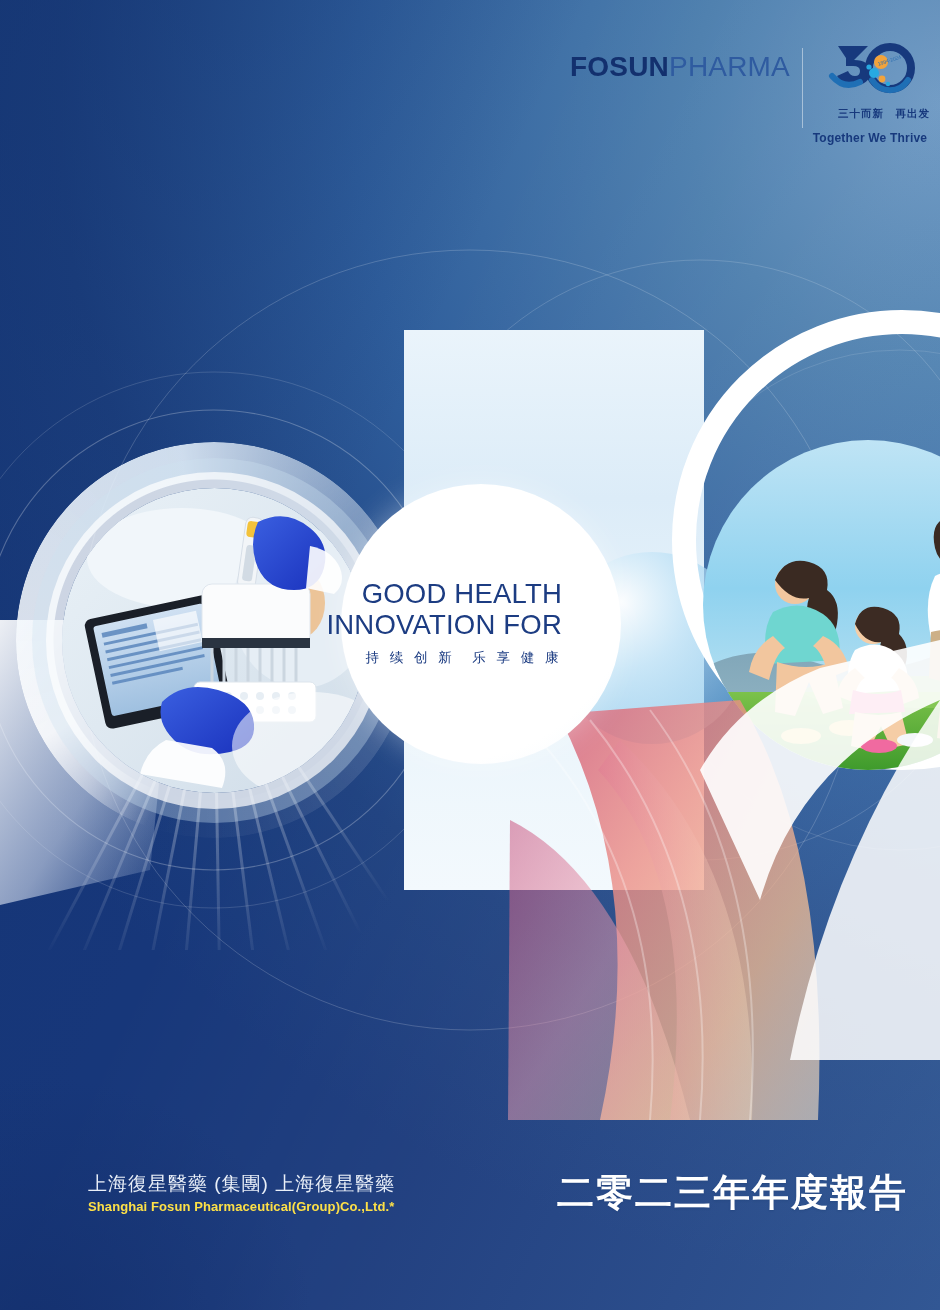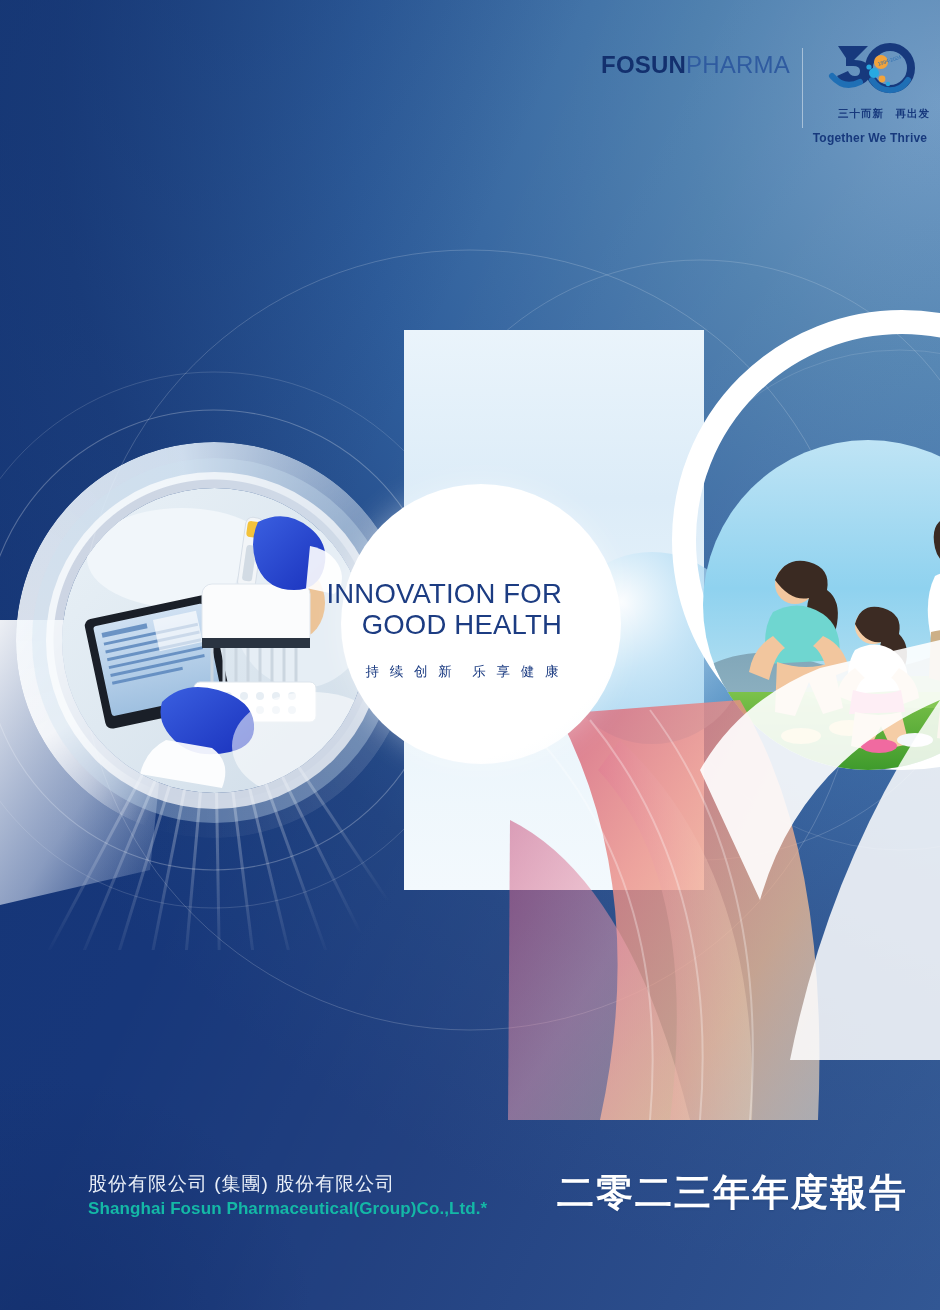--- a/index.html
+++ b/index.html
@@ -44,37 +44,37 @@
   .center-circle{position:absolute;left:341px;top:484px;width:280px;height:280px;border-radius:50%;
        background:radial-gradient(circle at 40% 35%, #ffffff 0%, #ffffff 72%, #f4f9fd 100%);
        box-shadow:0 0 30px rgba(255,255,255,.35);}
 
   
   .ribbon{position:absolute;left:500px;top:700px;width:470px;height:420px;overflow:hidden;}
 
   
   .tagline{position:absolute;left:300px;top:578px;width:262px;text-align:right;z-index:30;}
   .tagline .en{color:#1c3c82;font-size:27.5px;line-height:31px;letter-spacing:.2px;font-weight:400;}
-  .tagline .cn{color:#1c3c82;font-size:13.5px;letter-spacing:3.5px;margin-top:23px;font-weight:400;}
+  .tagline .cn{color:#1c3c82;font-size:13.5px;letter-spacing:3.5px;margin-top:9px;font-weight:400;}
 
   .brand{position:absolute;right:150px;top:53px;text-align:right;z-index:40;}
-  .brand .b1{font-size:24px;letter-spacing:.2px;line-height:1;}
+  .brand .b1{font-size:28px;letter-spacing:.2px;line-height:1;}
   .brand .b1 .f{color:#13306e;font-weight:700;}
   .brand .b1 .p{color:#2f5ba0;font-weight:400;}
   .brand .b2{color:#13306e;font-size:22px;font-weight:700;letter-spacing:3px;margin-top:7px;}
 
   .brand-div{position:absolute;right:137px;top:48px;width:1px;height:80px;background:rgba(255,255,255,.45);z-index:40;}
 
   .anniv{position:absolute;right:10px;top:40px;width:120px;text-align:center;z-index:40;}
   .anniv .cn{color:#17397d;font-size:10.5px;font-weight:700;letter-spacing:1px;margin-top:1px;text-align:right;}
   .anniv .en{color:#17397d;font-size:12px;font-weight:700;letter-spacing:.2px;margin-top:10px;}
 
   .company{position:absolute;left:88px;top:1172px;z-index:40;}
   .company .cn{color:#e9eff8;font-size:19px;letter-spacing:1px;line-height:1.25;}
-  .company .en{color:#14b8a6;font-size:17px;font-weight:700;letter-spacing:.1px;margin-top:3px;}
+  .company .en{color:#fde047;font-size:13px;font-weight:700;letter-spacing:.1px;margin-top:3px;}
 
   .report{position:absolute;left:557px;top:1168px;color:#ffffff;font-size:37px;font-weight:700;
           letter-spacing:2px;z-index:40;text-shadow:0 1px 2px rgba(20,50,100,.25);}
 </style>
 </head>
 <body>
 
 <div id="cover">
 
   <div class="bg"></div>
@@ -359,22 +359,22 @@
     </svg>
   </div>
 
   <svg class="thinarcs" width="940" height="1310" viewBox="0 0 940 1310">
     <path d="M940,700 Q830,860 790,1060 L940,1060 Z" fill="#ffffff" opacity=".85"></path>
     <path d="M700,770 Q740,700 820,668 L940,640 L940,700 Q800,760 760,900 Z" fill="#ffffff" opacity=".9"></path>
   </svg>
 
   <div class="center-circle"></div>
   <div class="tagline">
+    <div class="en">GOOD HEALTH</div>
     <div class="en">INNOVATION FOR</div>
-    <div class="en">GOOD HEALTH</div>
     <div class="cn">持 续 创 新　乐 享 健 康</div>
   </div>
 
   <div class="brand">
     <div class="b1"><span class="f">FOSUN</span><span class="p">PHARMA</span></div>
   </div>
   <div class="brand-div"></div>
 
   <div class="anniv">
     <svg width="92" height="62" viewBox="0 0 92 62">
@@ -389,19 +389,19 @@
       <circle cx="58" cy="39" r="3.4" fill="#f2a33c"></circle>
       <circle cx="45" cy="27" r="2.6" fill="#27a9e1"></circle>
       <circle cx="64" cy="44" r="2.2" fill="#27a9e1"></circle>
       <text x="66" y="22" font-size="5" fill="#2f6fb0" text-anchor="middle" font-family="Liberation Sans, sans-serif" transform="rotate(-18 66 22)">1994·2024</text>
     </svg>
     <div class="cn">三十而新　再出发</div>
     <div class="en">Together We Thrive</div>
   </div>
 
   <div class="company">
-    <div class="cn">股份有限公司 (集團) 股份有限公司</div>
+    <div class="cn">上海復星醫藥 (集團) 上海復星醫藥</div>
     <div class="en">Shanghai Fosun Pharmaceutical(Group)Co.,Ltd.*</div>
   </div>
 
   <div class="report">二零二三年年度報告</div>
 
 </div>
 
 </body></html>

